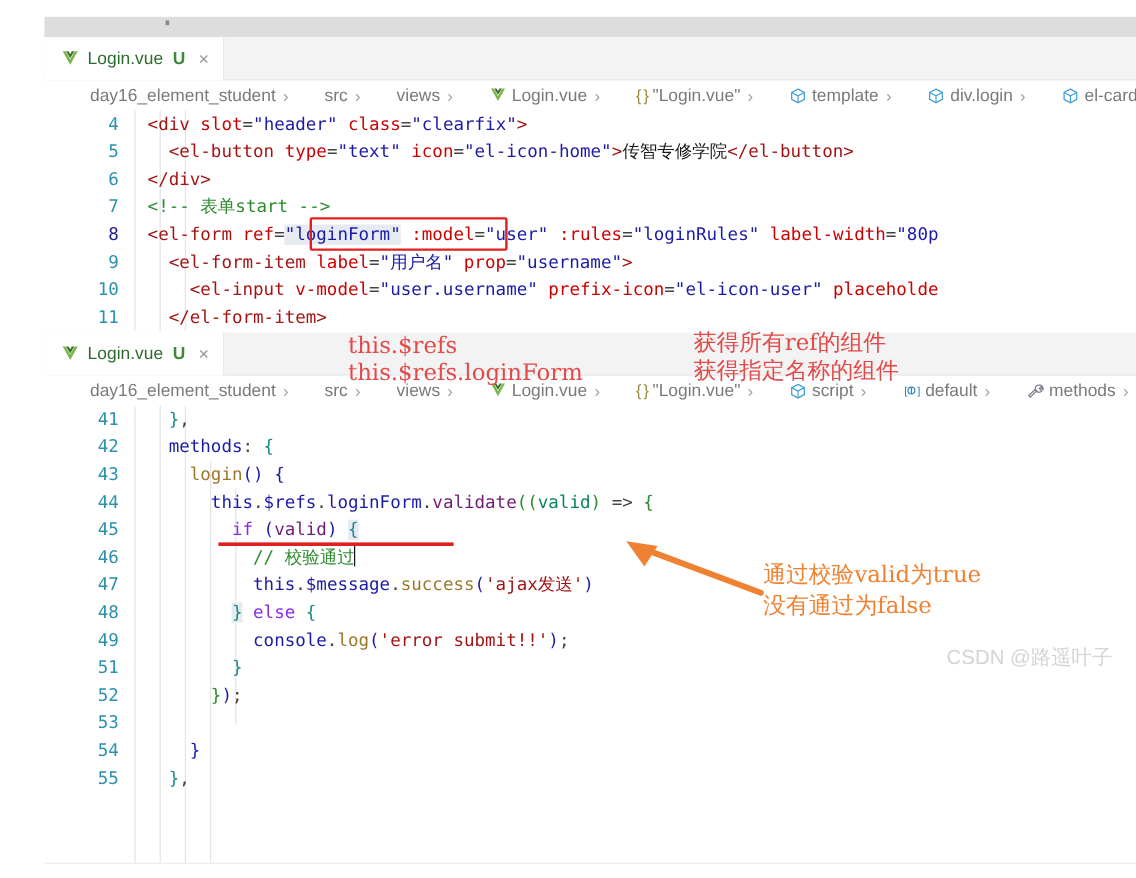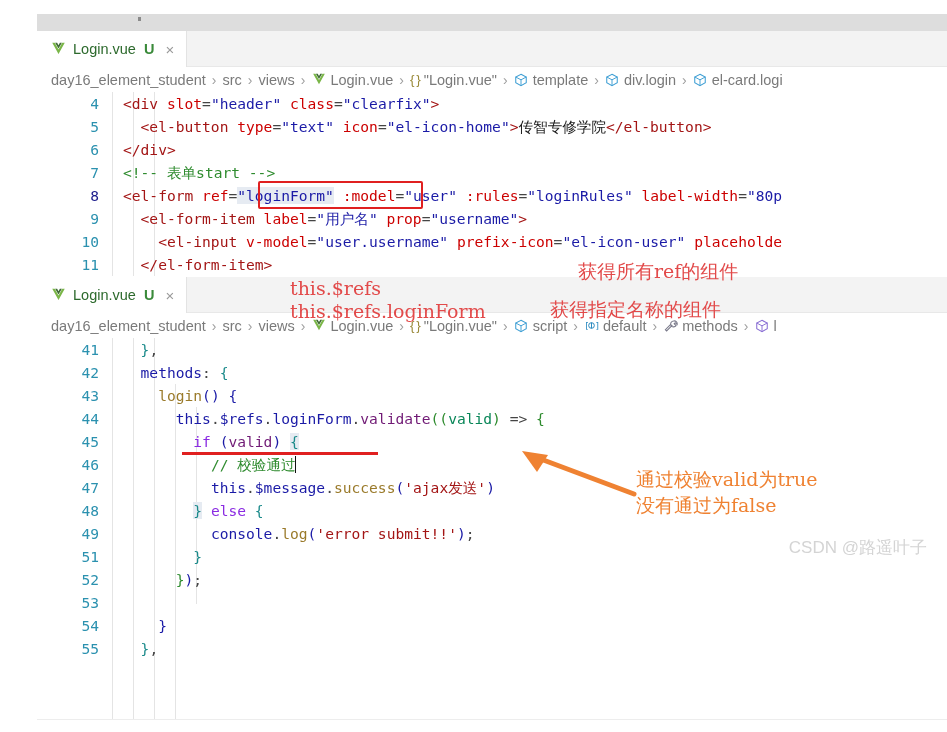--- a/index.html
+++ b/index.html
@@ -76,21 +76,21 @@
     height: 25px;
     display: flex;
     align-items: center;
     padding-left: 14px;
     background: #ffffff;
     font-size: 14.5px;
     color: #7a7a7a;
     white-space: nowrap;
     overflow: hidden;
   }
-  .crumb { display: inline-flex; align-items: center; gap: 4px; cursor: pointer; }
+  .crumb { display: inline-flex; align-items: center; gap: 4px; cursor: pointer; margin-left: 24px; }
   .crumb-sep { margin: 0 6px; color: #9e9e9e; font-size: 14px; }
   .crumb-icon { display: inline-flex; width: 15px; height: 15px; align-items: center; justify-content: center; }
   .crumb-braces { color: #9a8a3a; font-size: 13.5px; letter-spacing: -1px; }
 
   
   .code-area {
     position: relative;
     background: #ffffff;
     font-family: "DejaVu Sans Mono", "Liberation Mono", monospace;
     font-size: 14.6px;
@@ -500,22 +500,22 @@
     </div>
   </div>
 
   <div class="hr-line" style="top:719px;"></div>
 
   <div class="red-box" style="left:258px; top:181px; width:165px; height:28px;"></div>
 
   <div class="anno-red" style="left:290px; top:277px;">this.$refs</div>
   <div class="anno-red" style="left:290px; top:300px;">this.$refs.loginForm</div>
 
-  <div class="anno-red" style="left:578px; top:260px;">获得所有ref的组件</div>
-  <div class="anno-red" style="left:550px; top:298px;">获得指定名称的组件</div>
+  <div class="anno-red" style="left:578px; top:275px;">获得所有ref的组件</div>
+  <div class="anno-red" style="left:578px; top:298px;">获得指定名称的组件</div>
 
   <div class="red-underline" style="left:182px; top:452px; width:196px;"></div>
 
   <svg class="arrow-svg" style="left:508px; top:448px;" width="130" height="50" viewBox="0 0 130 50">
     <path d="M126 46 L30 10" stroke="#ef8232" stroke-width="5" stroke-linecap="round" fill="none"></path>
     <path d="M14 3 L40 7 L29 24 Z" fill="#ef8232"></path>
   </svg>
 
   <div class="anno-orange" style="left:636px; top:492px;">没有通过为false</div>
   <div class="anno-orange" style="left:636px; top:466px;">通过校验valid为true</div>

